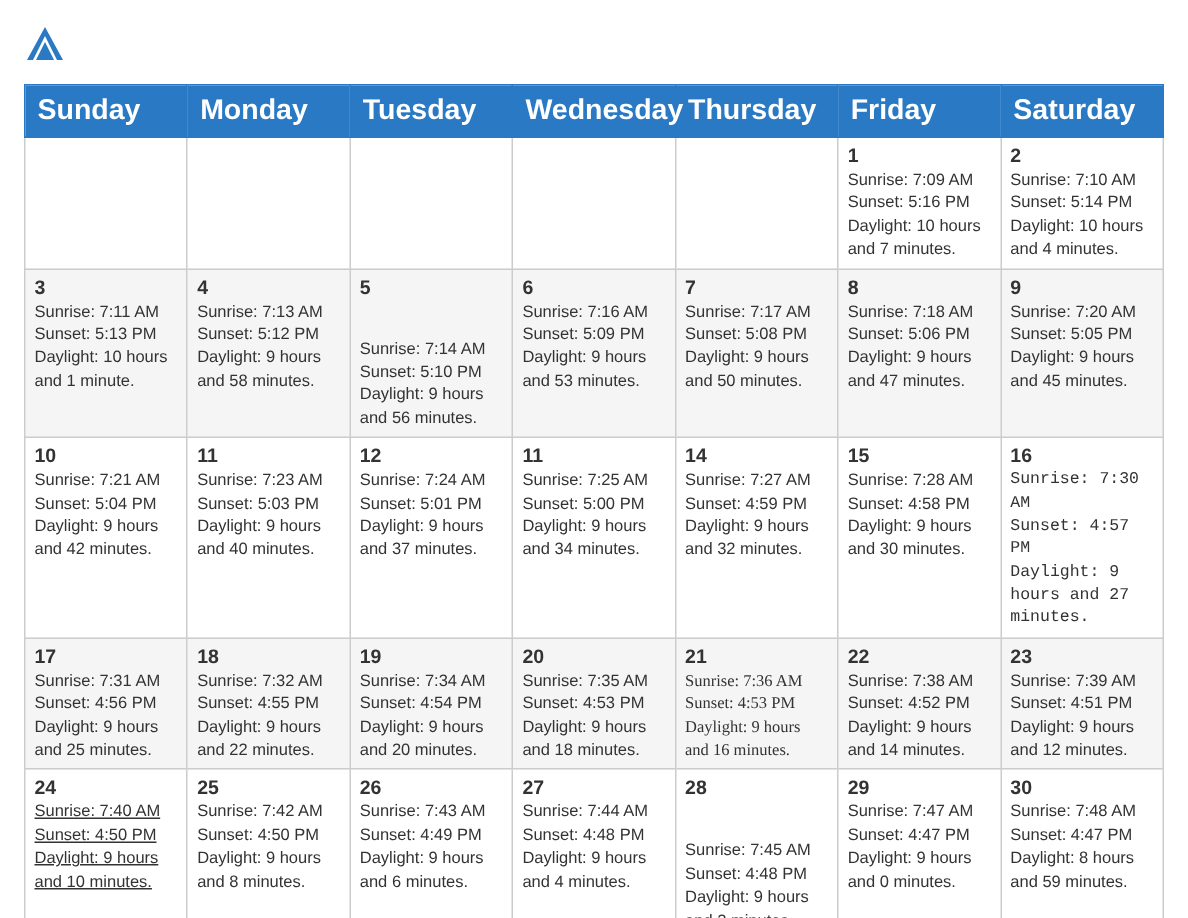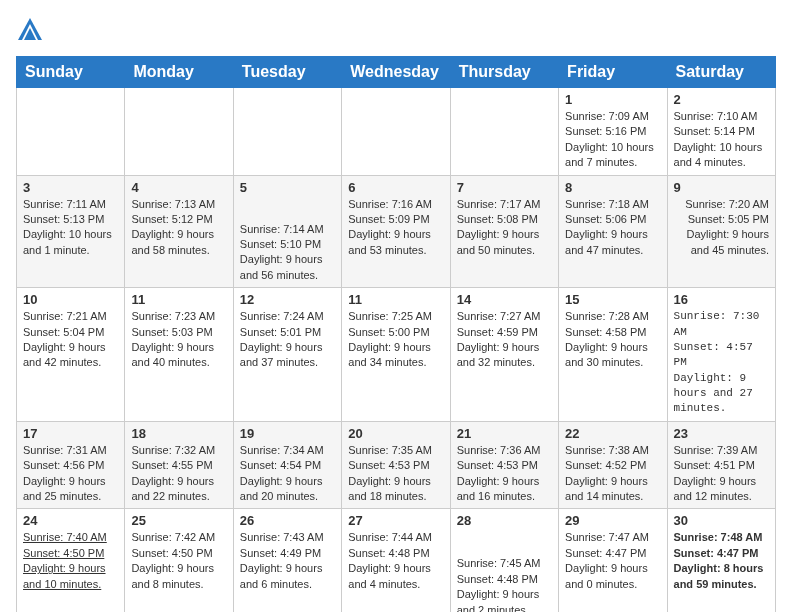--- a/index.html
+++ b/index.html
@@ -55,21 +55,21 @@
     .calendar-table {
       width: 100%;
       border-collapse: collapse;
       table-layout: fixed;
     }
     .calendar-table th {
       background-color: #2979c5;
       color: white;
       text-align: left;
       padding: 6px 8px;
-      font-size: 16px;
+      font-size: 19px;
       font-weight: bold;
       border: 1px solid #2979c5;
     }
     .calendar-table td {
       border: 1px solid #ccc;
       vertical-align: top;
       padding: 4px 6px;
       font-size: 11px;
       height: 85px;
       background: #fff;
@@ -178,21 +178,21 @@
 Daylight: 9 hours and 50 minutes.</div>
           </td>
           <td>
             <div class="day-number">8</div>
             <div class="day-info" style="white-space: pre-line;">Sunrise: 7:18 AM
 Sunset: 5:06 PM
 Daylight: 9 hours and 47 minutes.</div>
           </td>
           <td>
             <div class="day-number">9</div>
-            <div class="day-info" style="white-space: pre-line; text-align: right;">Sunrise: 7:20 AM
+            <div class="day-info" style="white-space: pre-line;">Sunrise: 7:20 AM
 Sunset: 5:05 PM
 Daylight: 9 hours and 45 minutes.</div>
           </td>
         </tr>
         <tr>
           <td>
             <div class="day-number">10</div>
             <div class="day-info" style="white-space: pre-line;">Sunrise: 7:21 AM
 Sunset: 5:04 PM
 Daylight: 9 hours and 42 minutes.</div>
@@ -254,21 +254,21 @@
 Daylight: 9 hours and 20 minutes.</div>
           </td>
           <td>
             <div class="day-number">20</div>
             <div class="day-info" style="white-space: pre-line;">Sunrise: 7:35 AM
 Sunset: 4:53 PM
 Daylight: 9 hours and 18 minutes.</div>
           </td>
           <td>
             <div class="day-number">21</div>
-            <div class="day-info" style="white-space: pre-line;">Sunrise: 7:36 AM
+            <div class="day-info" style="white-space: pre-line; font-family: Liberation Serif, serif;">Sunrise: 7:36 AM
 Sunset: 4:53 PM
 Daylight: 9 hours and 16 minutes.</div>
           </td>
           <td>
             <div class="day-number">22</div>
             <div class="day-info" style="white-space: pre-line;">Sunrise: 7:38 AM
 Sunset: 4:52 PM
 Daylight: 9 hours and 14 minutes.</div>
           </td>
           <td>
@@ -310,20 +310,20 @@
 Daylight: 9 hours and 2 minutes.</div>
           </td>
           <td>
             <div class="day-number">29</div>
             <div class="day-info" style="white-space: pre-line;">Sunrise: 7:47 AM
 Sunset: 4:47 PM
 Daylight: 9 hours and 0 minutes.</div>
           </td>
           <td>
             <div class="day-number">30</div>
-            <div class="day-info" style="white-space: pre-line; font-weight: bold;">Sunrise: 7:48 AM
+            <div class="day-info" style="white-space: pre-line;">Sunrise: 7:48 AM
 Sunset: 4:47 PM
 Daylight: 8 hours and 59 minutes.</div>
           </td>
         </tr>
       </tbody>
   </table>
 </div>
 
 </body></html>

